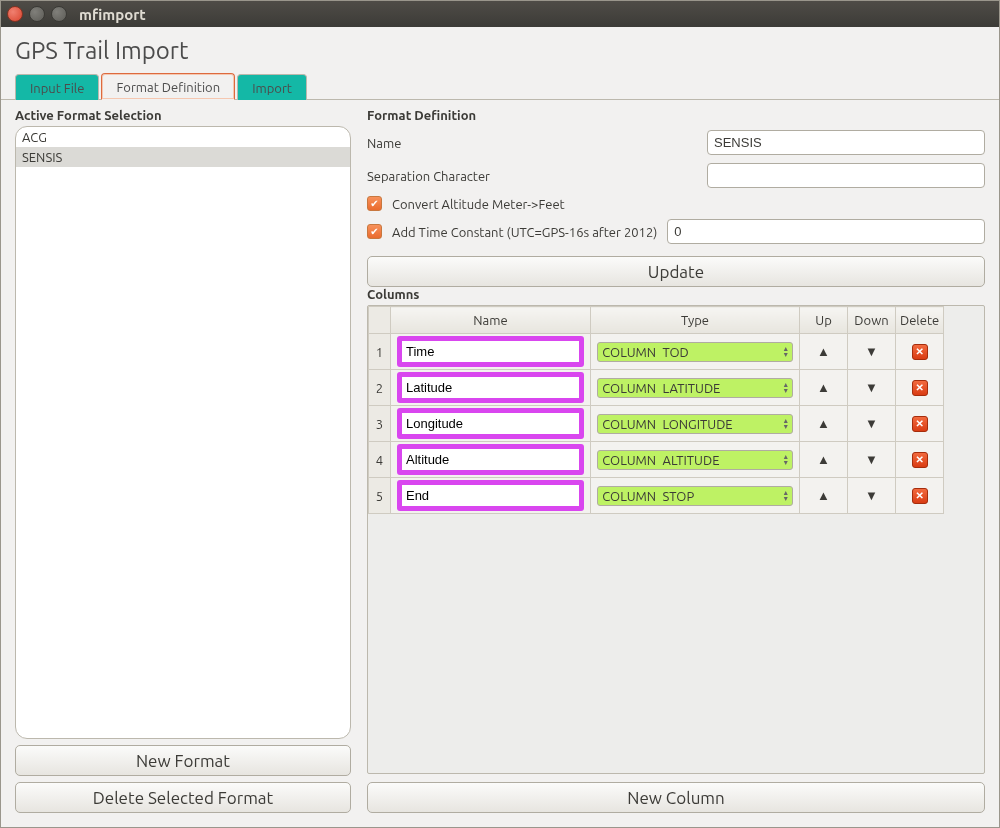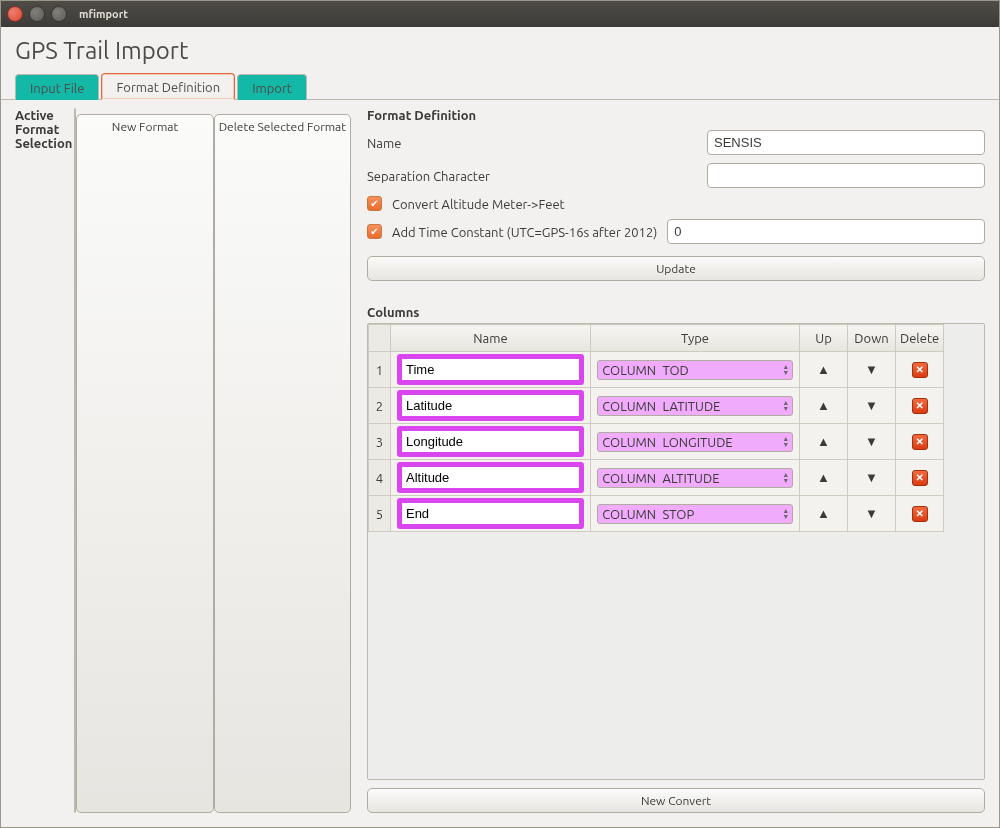--- a/index.html
+++ b/index.html
@@ -20,21 +20,21 @@
   }
   .titlebar {
     height: 26px;
     background: linear-gradient(to bottom, #4f4c47, #3c3b37);
     display: flex;
     align-items: center;
     padding: 0 6px;
     gap: 6px;
     color: #dfdbd2;
     font-weight: bold;
-    font-size: 11px;
+    font-size: 15px;
   }
   .tb-btn {
     width: 16px;
     height: 16px;
     border-radius: 50%;
     display: inline-block;
   }
   .tb-close { background: radial-gradient(circle at 35% 35%, #f08070, #d9442e); border:1px solid #853222;}
   .tb-min { background: radial-gradient(circle at 35% 35%, #807f7a, #5d5c57); border:1px solid #3a3935;}
   .tb-max { background: radial-gradient(circle at 35% 35%, #807f7a, #5d5c57); border:1px solid #3a3935;}
@@ -71,20 +71,21 @@
   .content {
     flex: 1;
     display: flex;
     padding: 8px 14px 14px;
     gap: 16px;
     overflow: hidden;
   }
   .left-pane {
     width: 336px;
     display: flex;
+    flex-direction: column;
   }
   .section-label {
     font-weight: bold;
     color: #3c3b37;
     margin-bottom: 4px;
   }
   .format-list {
     flex: 1;
     background: #fff;
     border: 1px solid #bcb8ad;
@@ -100,21 +101,21 @@
   }
   .btn {
     display: block;
     width: 100%;
     margin-top: 6px;
     padding: 5px 0;
     background: linear-gradient(to bottom, #fbfbfa, #e7e5e0);
     border: 1px solid #b0aca1;
     border-radius: 5px;
     color: #3c3b37;
-    font-size: 12px;
+    font-size: 17px;
     text-align: center;
     cursor: pointer;
   }
   .right-pane {
     flex: 1;
     display: flex;
     flex-direction: column;
     min-width: 0;
   }
   .form-row {
@@ -146,21 +147,21 @@
     align-items: center;
     justify-content: center;
     color: #fff;
     font-size: 10px;
     line-height: 1;
     cursor: pointer;
   }
   .checkbox::after { content: "✔"; }
   .columns-label {
     font-weight: bold;
-    margin-top: 24px;
+    margin-top: 0;
     margin-bottom: 4px;
   }
   .grid-wrap {
     flex: 1;
     border: 1px solid #bcb8ad;
     background: #ededeb;
     overflow: hidden;
     border-radius: 2px;
   }
   table.grid {
@@ -193,21 +194,21 @@
     text-align: left;
     display: block;
   }
   .cell-select {
     width: 94%;
     margin: 2px auto;
     display: flex;
     align-items: center;
     border: 1px solid #b0aca1;
     border-radius: 3px;
-    background: #f0abfc;
+    background: #bef264;
     font-size: 13px;
     padding: 2px 4px;
   }
   .cell-select .sel-val { flex:1; text-align:left; white-space:nowrap; overflow:hidden; text-overflow:ellipsis;}
   .cell-select .spinner { display:flex; flex-direction:column; line-height:6px; font-size:8px; color:#666; }
   .arrow { font-size: 13px; cursor:pointer; color:#3c3b37; }
   .del-icon {
     display:inline-flex; width:16px; height:16px;
     background: linear-gradient(to bottom,#f26a3e,#d93c13);
     border:1px solid #a52d0c; border-radius:3px;
@@ -372,16 +373,16 @@
                   </div>
                 </td>
                 <td class="col-up"><span class="arrow">▲</span></td>
                 <td class="col-down"><span class="arrow">▼</span></td>
                 <td class="col-del"><span class="del-icon">✕</span></td>
               </tr>
             </tbody>
         </table>
       </div>
 
-      <div class="btn wide-btn">New Convert</div>
+      <div class="btn wide-btn">New Column</div>
     </div>
   </div>
 </div>
 
 </body></html>

